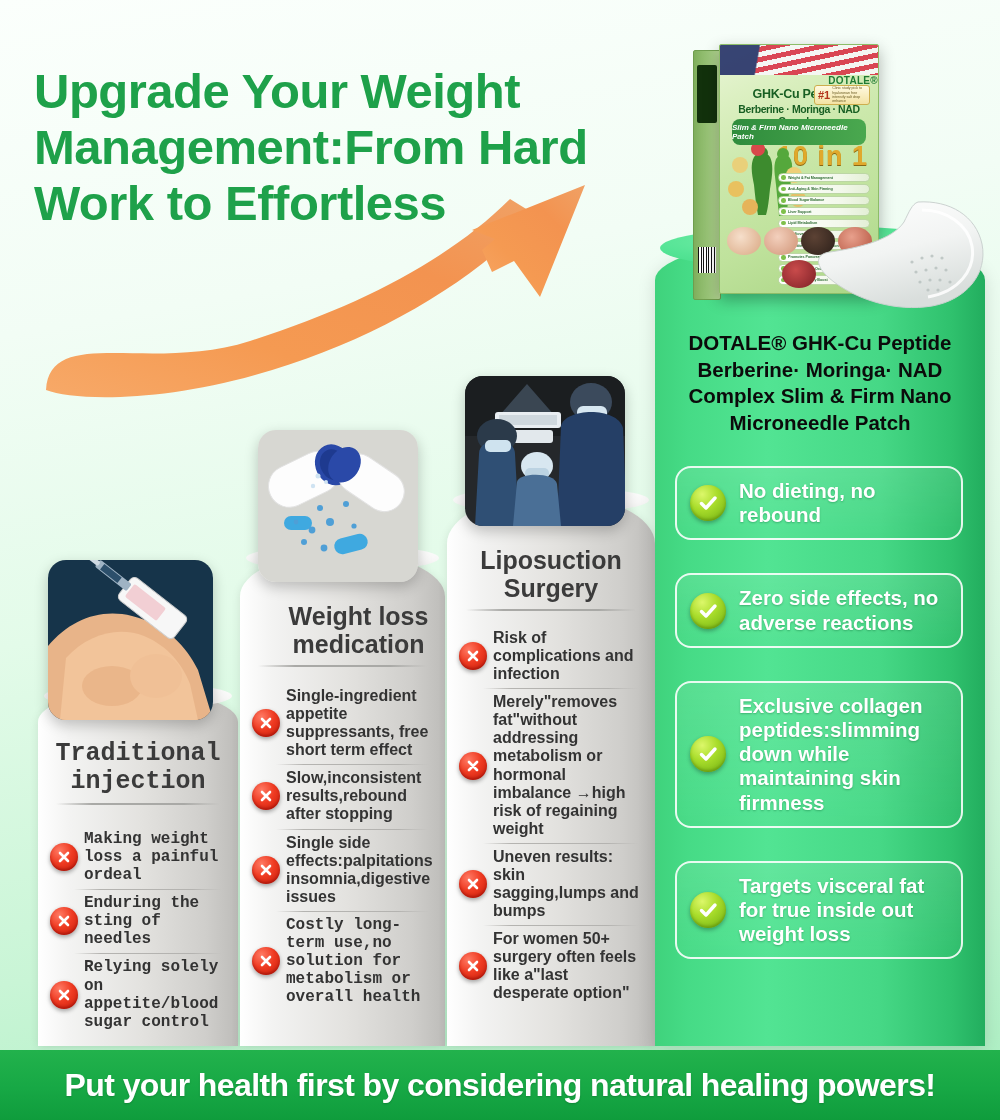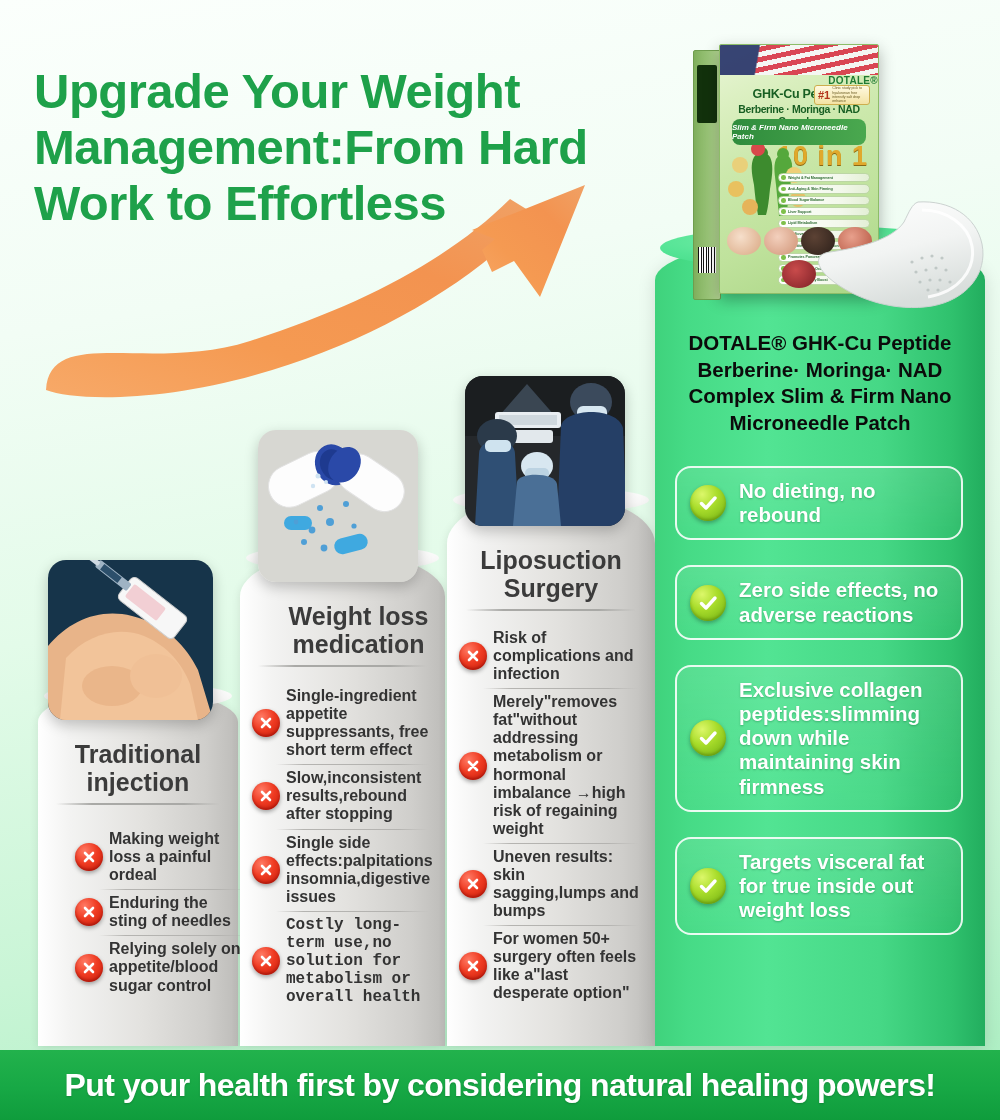--- a/index.html
+++ b/index.html
@@ -78,21 +78,21 @@
     background:radial-gradient(ellipse at 38% 34%, #7df0ad 0%, #54e495 46%, #3bd37f 100%);
     border-radius:50%;
   }
   .prod-title{
     position:absolute; left:14px; right:14px; top:92px;
     text-align:center; font-size:20.5px; font-weight:bold;
     color:#0b0b0b; line-height:1.3;
   }
   .benefits{ position:absolute; left:20px; right:22px; top:228px; }
   .benefit{
-    position:relative; margin-bottom:25px; padding:11px 12px 11px 62px;
+    position:relative; margin-bottom:33px; padding:11px 12px 11px 62px;
     border:2px solid rgba(255,255,255,.88); border-radius:16px;
     background:linear-gradient(180deg,rgba(255,255,255,.10) 0%,rgba(255,255,255,.02) 100%);
     display:flex; align-items:flex-start; min-height:64px;
   }
   .benefit .btxt2{
     font-size:20.5px; font-weight:bold; color:#ffffff; line-height:1.18;
     text-shadow:0 1px 2px rgba(0,90,40,.35);
   }
   .check{
     position:absolute; left:13px; top:50%; transform:translateY(-50%);
@@ -202,40 +202,40 @@
         <stop offset="70%" stop-color="#f39350"></stop>
         <stop offset="100%" stop-color="#f0a165"></stop>
       </linearGradient>
     </defs>
     <path d="M6,215 C10,150 110,198 210,166 C320,131 410,84 470,24 L496,40
              C430,110 330,168 215,200 C120,227 34,226 6,215 Z" fill="url(#ag)"></path>
     <path d="M432,55 L545,10 L500,122 L474,86 L452,97 L442,75 L455,64 Z" fill="url(#ag)"></path>
   </svg>
 </div>
 
-<div class="pillar" style="left:38px; top:560px; width:200px; height:401px;">
+<div class="pillar" style="left:38px; top:560px; width:200px; height:401px;font-family:Liberation Mono, monospace;">
   <div class="col" style="top:130px; height:356px;"></div>
   <div class="thumb" style="left:10px; top:0; width:165px; height:160px;">
     <svg viewBox="0 0 165 160" width="165" height="160">
       <rect width="165" height="160" fill="#16344a"></rect>
       <path d="M0,86 C22,60 52,48 84,56 C118,64 138,86 150,110 L165,160 L0,160 Z" fill="#e8b489"></path>
       <path d="M18,98 C40,74 70,66 96,76 C120,86 134,104 142,124 L150,160 L12,160 Z" fill="#f2c49a"></path>
       <ellipse cx="64" cy="126" rx="30" ry="20" fill="#eab68a"></ellipse>
       <ellipse cx="108" cy="116" rx="26" ry="22" fill="#f0c096"></ellipse>
       <g transform="rotate(38 96 54)">
         <rect x="64" y="30" width="70" height="28" rx="5" fill="#f7f7f7" stroke="#cfcfcf"></rect>
         <rect x="70" y="36" width="40" height="16" rx="2" fill="#f2cfd4"></rect>
         <rect x="28" y="38" width="40" height="9" rx="2" fill="#9fb3c4"></rect>
         <rect x="0" y="40" width="30" height="5" rx="2" fill="#cfd9e2"></rect>
         <rect x="34" y="39" width="22" height="7" fill="#2c4f6b"></rect>
       </g>
     </svg>
   </div>
   <div class="p-title" style="top:180px; font-size:25px;">Traditional injection</div>
-  <div class="bullets" style="top:265px; padding:0 6px;margin-left:25px;">
+  <div class="bullets" style="top:265px; padding:0 6px;">
     <div class="bullet">
       <span class="xmark">
           <svg viewBox="0 0 16 16">
             <path d="M4 4 L12 12 M12 4 L4 12" stroke="#fff" stroke-width="2.6" stroke-linecap="round"></path>
           </svg>
         </span>
       <span class="btxt" style="font-size:16px;">Making weight loss a painful ordeal</span>
     </div>
     <div class="bullet">
       <span class="xmark">

